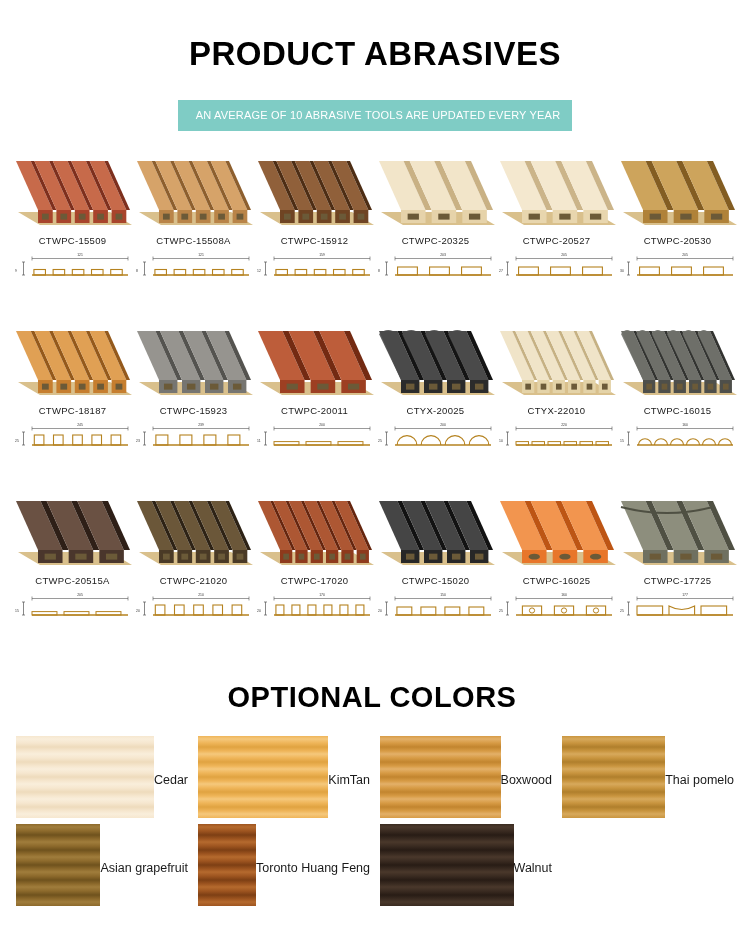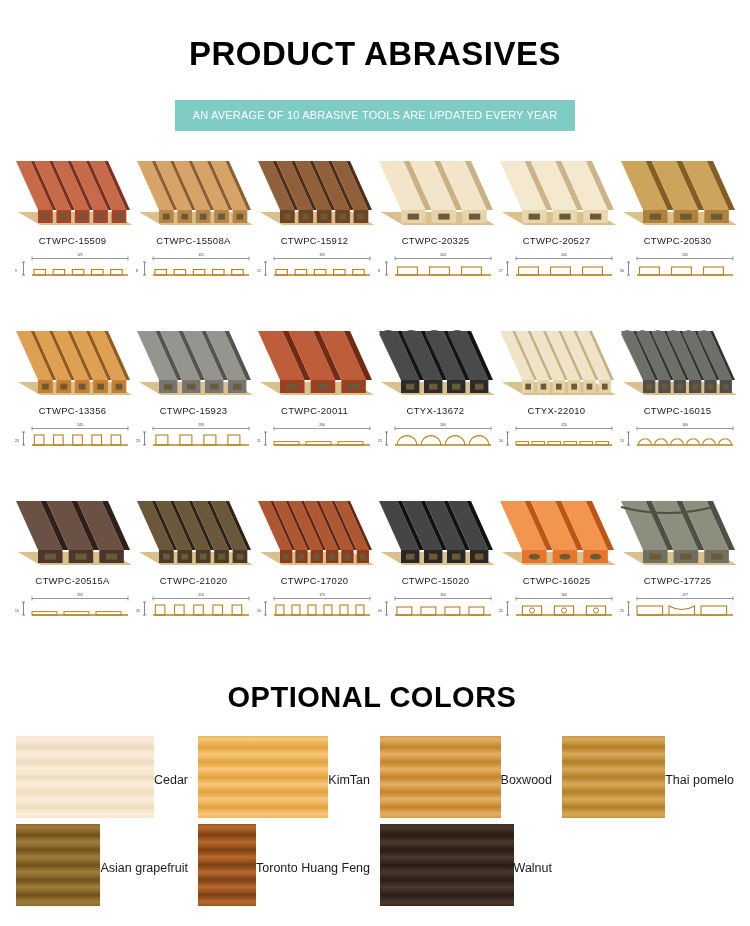--- a/index.html
+++ b/index.html
@@ -28,21 +28,21 @@
     color: #000000;
     margin: 12px;
     line-height: 40px;
   }
   .subtitle-bar {
     display: inline-block;
     background: #7fccc5;
     color: #ffffff;
     font-size: 11px;
     letter-spacing: 0.2px;
-    padding: 9px 18px 10px 18px;
+    padding: 9px 12px 10px 18px;
     margin-top: 14px;
     white-space: nowrap;
   }
 
   
   .product-grid {
     margin-top: 22px;
     padding: 0 12px;
     display: grid;
     grid-template-columns: repeat(6, 1fr);
@@ -350,21 +350,21 @@
           <rect x="64.7744" y="60.64" width="6.771199999999999" height="5.98" fill="#6b5a38"></rect>
           <polygon points="57.19999999999999,8 71.91999999999999,8 93.91999999999999,57 79.19999999999999,57" fill="#e0a054"></polygon>
           <polygon points="71.91999999999999,8 75.6,8 97.6,57 93.91999999999999,57" fill="#94591b"></polygon>
           <polygon points="79.19999999999999,57 93.91999999999999,57 93.91999999999999,70 79.19999999999999,70" fill="#c67e2f"></polygon>
           <rect x="83.17439999999999" y="60.64" width="6.771199999999999" height="5.98" fill="#6b5a38"></rect>
           <polygon points="75.6,8 90.32,8 112.32,57 97.6,57" fill="#e0a054"></polygon>
           <polygon points="90.32,8 94,8 116,57 112.32,57" fill="#94591b"></polygon>
           <polygon points="97.6,57 112.32,57 112.32,70 97.6,70" fill="#c67e2f"></polygon>
           <rect x="101.5744" y="60.64" width="6.771199999999999" height="5.98" fill="#6b5a38"></rect>
         </svg></div>
-      <div class="product-code">CTWPC-13356</div>
+      <div class="product-code">CTWPC-18187</div>
       <div class="profile-wrap">
         <svg width="118" height="28" viewBox="0 0 118 28" class="profile-svg">
           <path d="M 8,9 L 11,9 M 9.5,9 L 9.5,22 M 8,22 L 11,22" stroke="#555" stroke-width="0.7" fill="none"></path>
           <text x="1" y="19" font-size="3.4" fill="#333" font-family="Liberation Sans, sans-serif">25</text>
           <path d="M 18,5.5 L 114,5.5 M 18,3.5 L 18,7.5 M 114,3.5 L 114,7.5" stroke="#555" stroke-width="0.6" fill="none"></path>
           <text x="66" y="3.4" font-size="3.4" fill="#333" text-anchor="middle" font-family="Liberation Sans, sans-serif">245</text>
           <line x1="18" y1="22" x2="114" y2="22" stroke="#b5821f" stroke-width="1.6"></line>
           <rect x="20.304" y="12" width="9.6" height="10" stroke="#b5821f" stroke-width="1.1" fill="none"></rect>
           <rect x="39.504000000000005" y="12" width="9.6" height="10" stroke="#b5821f" stroke-width="1.1" fill="none"></rect>
           <rect x="58.704" y="12" width="9.6" height="10" stroke="#b5821f" stroke-width="1.1" fill="none"></rect>
@@ -455,21 +455,21 @@
           <rect x="74.968" y="60.64" width="8.464000000000002" height="5.98" fill="#6b5a38"></rect>
           <polygon points="71,8 89.4,8 111.4,57 93,57" fill="#4a4a4a" rx="4"></polygon>
           <polygon points="89.4,8 94,8 116,57 111.4,57" fill="#141414"></polygon>
           <polygon points="93,57 111.4,57 111.4,70 93,70" fill="#2b2b2b"></polygon>
           <rect x="97.968" y="60.64" width="8.464000000000002" height="5.98" fill="#6b5a38"></rect>
           <path d="M 2,11 Q 11.200000000000001,3 20.400000000000002,11 L 42.400000000000006,57 L 24,57 Z" fill="#4a4a4a" opacity="0.9"></path>
           <path d="M 25,11 Q 34.2,3 43.400000000000006,11 L 65.4,57 L 47,57 Z" fill="#4a4a4a" opacity="0.9"></path>
           <path d="M 48,11 Q 57.2,3 66.4,11 L 88.4,57 L 70,57 Z" fill="#4a4a4a" opacity="0.9"></path>
           <path d="M 71,11 Q 80.2,3 89.4,11 L 111.4,57 L 93,57 Z" fill="#4a4a4a" opacity="0.9"></path>
         </svg></div>
-      <div class="product-code">CTYX-13672</div>
+      <div class="product-code">CTYX-20025</div>
       <div class="profile-wrap">
         <svg width="118" height="28" viewBox="0 0 118 28" class="profile-svg">
           <path d="M 8,9 L 11,9 M 9.5,9 L 9.5,22 M 8,22 L 11,22" stroke="#555" stroke-width="0.7" fill="none"></path>
           <text x="1" y="19" font-size="3.4" fill="#333" font-family="Liberation Sans, sans-serif">25</text>
           <path d="M 18,5.5 L 114,5.5 M 18,3.5 L 18,7.5 M 114,3.5 L 114,7.5" stroke="#555" stroke-width="0.6" fill="none"></path>
           <text x="66" y="3.4" font-size="3.4" fill="#333" text-anchor="middle" font-family="Liberation Sans, sans-serif">200</text>
           <line x1="18" y1="22" x2="114" y2="22" stroke="#b5821f" stroke-width="1.6"></line>
           <path d="M 20.16,22 A 9.84,9.347999999999999 0 0 1 39.84,22" stroke="#b5821f" stroke-width="1.2" fill="none"></path>
           <path d="M 44.16,22 A 9.84,9.347999999999999 0 0 1 63.84,22" stroke="#b5821f" stroke-width="1.2" fill="none"></path>
           <path d="M 68.16,22 A 9.84,9.347999999999999 0 0 1 87.84,22" stroke="#b5821f" stroke-width="1.2" fill="none"></path>

